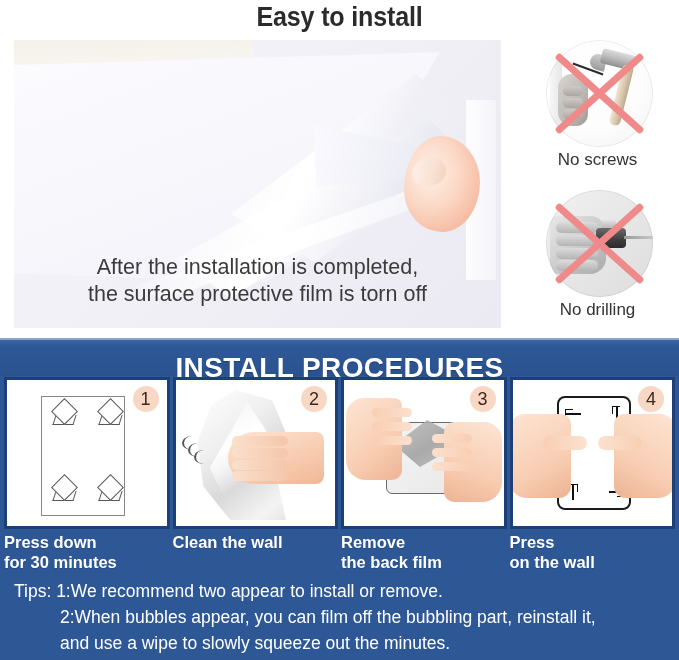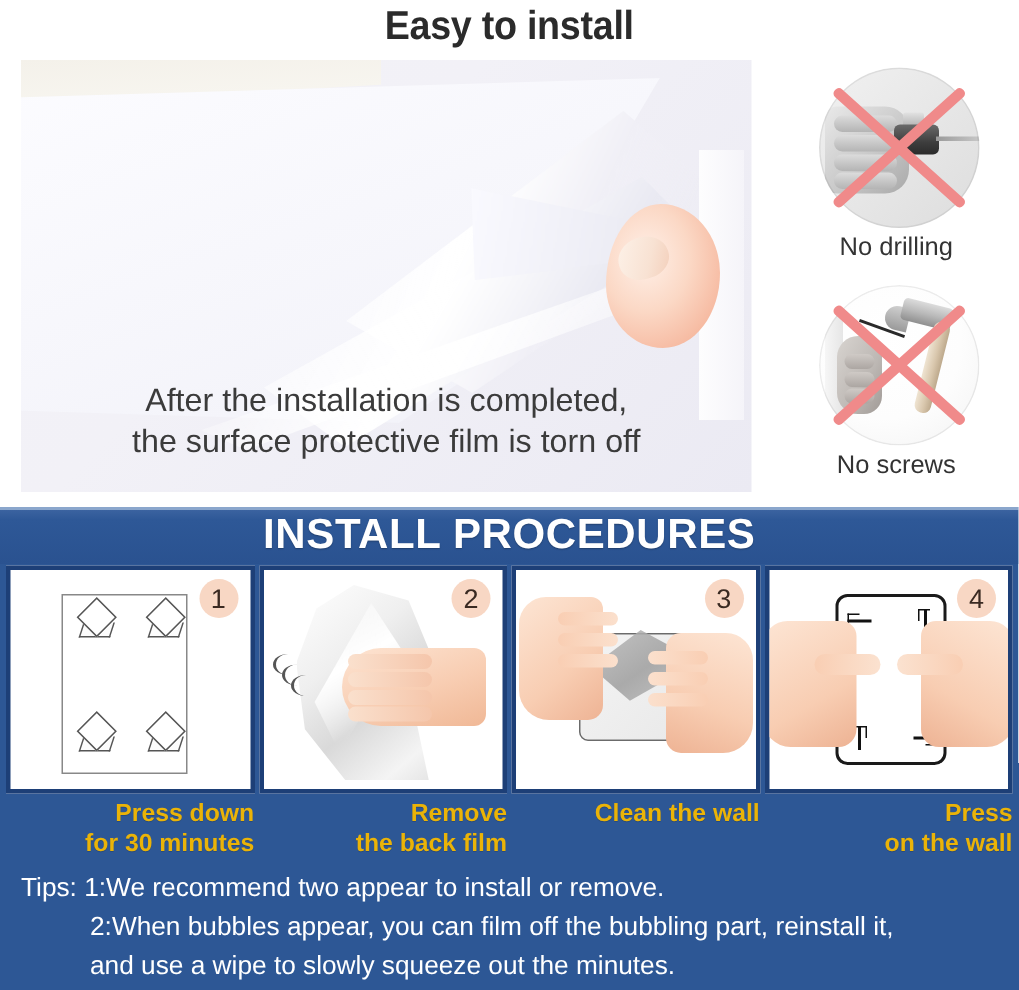--- a/index.html
+++ b/index.html
@@ -185,21 +185,21 @@
   .blue-section{
     position:absolute;left:0;top:338px;width:679px;height:322px;
     background:#2d5795;
   }
   .banner{
     position:absolute;left:0;top:0;width:679px;height:36px;
     background:linear-gradient(180deg,#3b63a0 0%,#2e5897 18%,#2a5290 100%);
     border-top:2px solid #8aa6cc;
   }
   .banner-title{
-    position:absolute;left:0;top:0;width:679px;height:32px;
+    position:absolute;left:0;top:12px;width:679px;height:32px;
     display:flex;align-items:center;justify-content:center;
     color:#ffffff;font-weight:bold;font-size:28px;letter-spacing:0.4px;
     text-shadow:0 1px 1px rgba(0,0,0,0.28);
   }
 
   .panels{
     position:absolute;left:4px;top:39px;width:671px;height:152px;
     display:flex;gap:3px;
   }
   .panel{
@@ -339,21 +339,21 @@
   .p4-hand-r i{
     position:absolute;left:-16px;top:22px;width:44px;height:14px;border-radius:8px;
     background:linear-gradient(270deg,#f9ceb3,#fbe2d0);display:block;
   }
 
   .step-labels{
     position:absolute;left:4px;top:194px;width:671px;height:46px;
     display:flex;gap:3px;
   }
   .step-label{
-    flex:1;text-align:right;color:#eab308;font-weight:bold;
+    flex:1;text-align:left;color:#ffffff;font-weight:bold;
     font-size:16.5px;line-height:20px;white-space:pre-line;
     text-shadow:0 1px 0 rgba(0,0,0,0.15);
   }
 
   .tips{
     position:absolute;left:14px;top:240px;width:655px;
     color:#ffffff;font-size:17.5px;line-height:26px;
   }
   .tips-line{white-space:pre;}
   .tips-line.indent{padding-left:46px;}
@@ -376,59 +376,59 @@
       <div class="film-tip"></div>
       <div class="finger-edge"></div>
       <div class="finger"></div>
       <div class="finger-nail"></div>
       <div class="photo-caption">After the installation is completed,
 the surface protective film is torn off</div>
     </div>
 
     <div class="icon-col">
 
+      <div class="icon-block">
+        <div class="icon-circle screws">
+          <div class="wall-screws"></div>
+          <div class="nail-line"></div>
+          <div class="hand-screws">
+              <i></i>
+              <i></i>
+              <i></i>
+            </div>
+          <div class="hammer-claw"></div>
+          <div class="hammer-head"></div>
+          <div class="hammer-handle"></div>
+        </div>
+        <div class="xmark">
+          <span class="a"></span>
+            <span class="b"></span>
+        </div>
+        <div class="icon-label">No screws</div>
+      </div>
+
       <div class="icon-block second">
         <div class="icon-circle drill">
           <div class="hand-drill">
               <i></i>
               <i></i>
               <i></i>
               <i></i>
             </div>
           <div class="drill-top"></div>
           <div class="drill-body"></div>
           <div class="drill-bit"></div>
         </div>
         <div class="xmark">
           <span class="a"></span>
             <span class="b"></span>
         </div>
         <div class="icon-label">No drilling</div>
       </div>
 
-      <div class="icon-block">
-        <div class="icon-circle screws">
-          <div class="wall-screws"></div>
-          <div class="nail-line"></div>
-          <div class="hand-screws">
-              <i></i>
-              <i></i>
-              <i></i>
-            </div>
-          <div class="hammer-claw"></div>
-          <div class="hammer-head"></div>
-          <div class="hammer-handle"></div>
-        </div>
-        <div class="xmark">
-          <span class="a"></span>
-            <span class="b"></span>
-        </div>
-        <div class="icon-label">No screws</div>
-      </div>
-
     </div>
   </div>
 
   <div class="blue-section">
 
     <div class="banner">
       <div class="banner-title">INSTALL PROCEDURES</div>
     </div>
 
     <div class="panels">
@@ -500,23 +500,23 @@
             <i></i>
           </div>
         <div class="badge">4</div>
       </div>
 
     </div>
 
     <div class="step-labels">
       <div class="step-label">Press down
 for 30 minutes</div>
+      <div class="step-label">Clean the wall</div>
       <div class="step-label">Remove
 the back film</div>
-      <div class="step-label">Clean the wall</div>
       <div class="step-label">Press
 on the wall</div>
     </div>
 
     <div class="tips">
       <div class="tips-line">Tips: 1:We recommend two appear to install or remove.</div>
       <div class="tips-line indent">2:When bubbles appear, you can film off the bubbling part, reinstall it,</div>
       <div class="tips-line indent">and use a wipe to slowly squeeze out the minutes.</div>
     </div>
 

